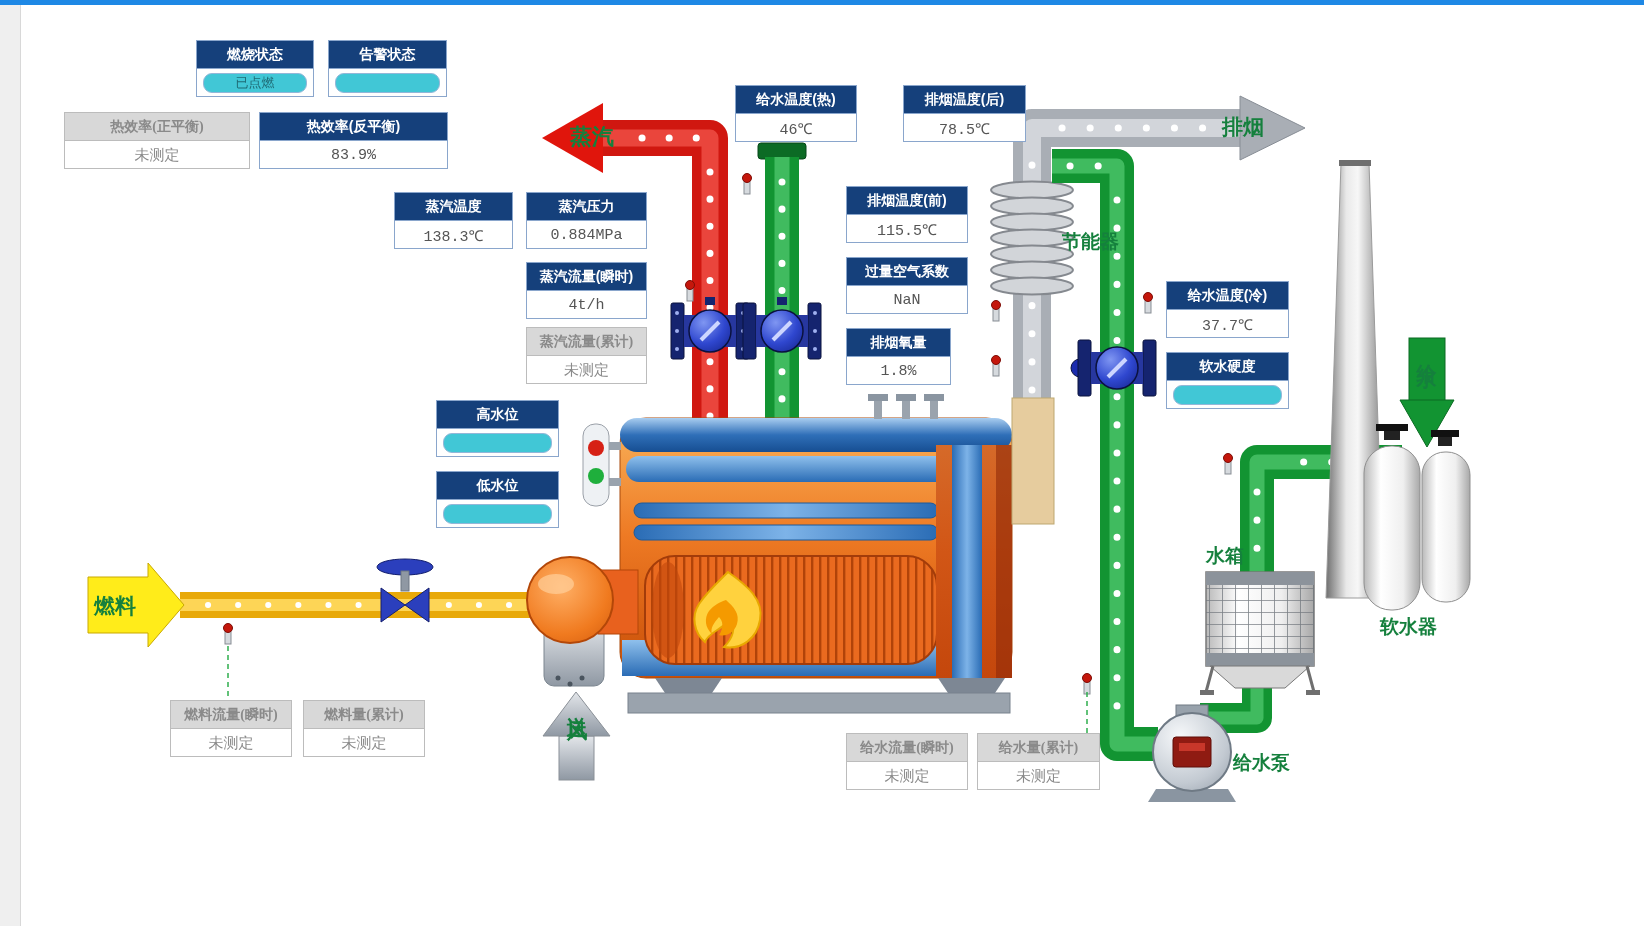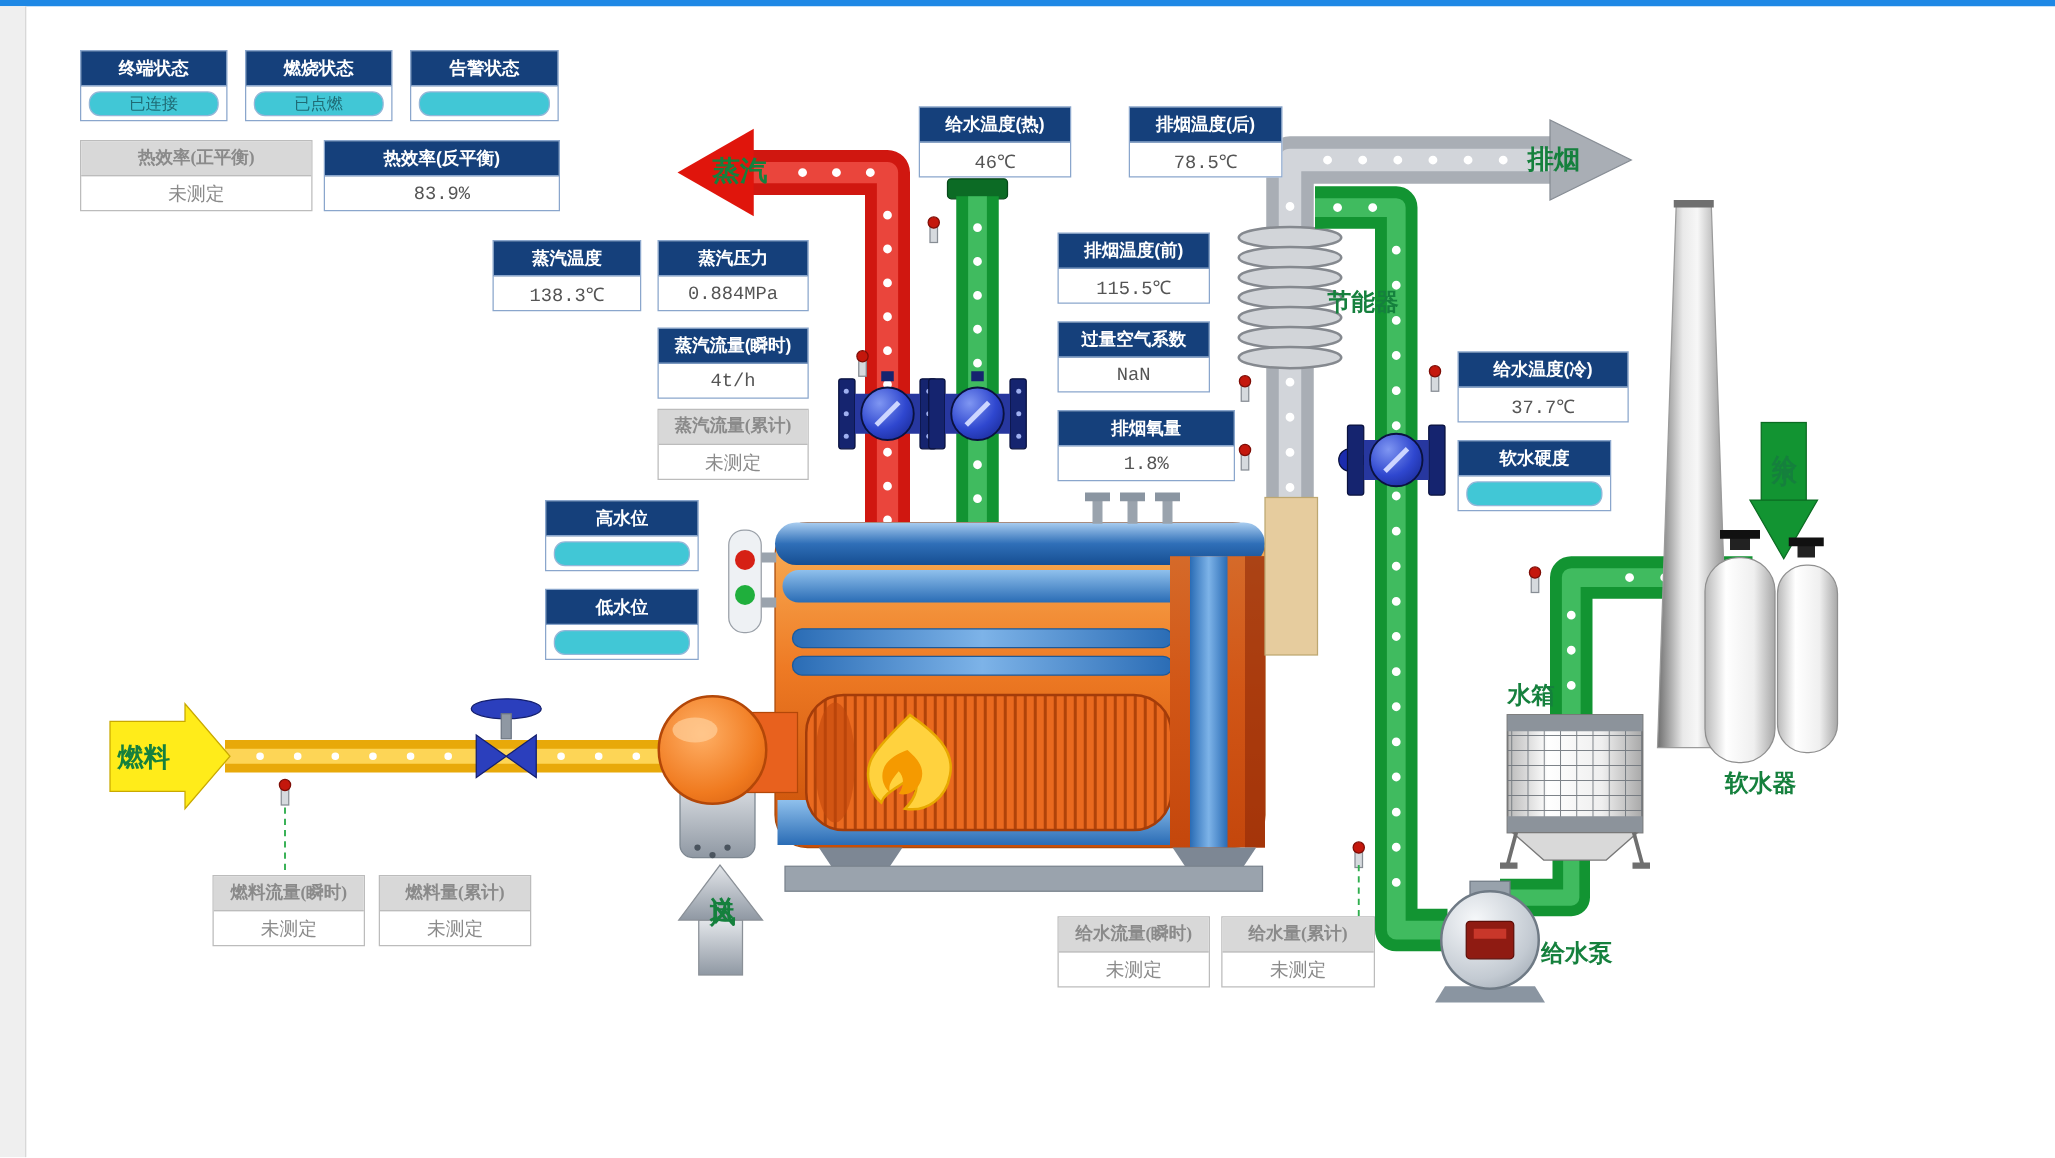--- a/index.html
+++ b/index.html
@@ -327,26 +327,20 @@
   <div class="dlabel" style="left:570px;top:122px;font-size:22px">蒸汽</div>
   <div class="dlabel" style="left:1222px;top:113px;font-size:21px">排烟</div>
   <div class="dlabel" style="left:1062px;top:229px;font-size:19px">节能器</div>
   <div class="dlabel vert" style="left:1414px;top:348px;font-size:20px">给水</div>
   <div class="dlabel" style="left:1206px;top:543px;font-size:19px">水箱</div>
   <div class="dlabel" style="left:1380px;top:614px;font-size:19px">软水器</div>
   <div class="dlabel" style="left:1233px;top:750px;font-size:19px">给水泵</div>
   <div class="dlabel" style="left:94px;top:592px;font-size:21px">燃料</div>
   <div class="dlabel vert" style="left:563px;top:700px;font-size:21px">送风</div>
 
-  <div class="panel" style="left:64px;top:40px;width:118px">
-    <div class="hd">终端状态</div>
-    <div class="bd">
-        <div class="pill">已连接</div>
-      </div>
-  </div>
   <div class="panel" style="left:196px;top:40px;width:118px">
     <div class="hd">燃烧状态</div>
     <div class="bd">
         <div class="pill">已点燃</div>
       </div>
   </div>
   <div class="panel" style="left:328px;top:40px;width:119px">
     <div class="hd">告警状态</div>
     <div class="bd">
         <div class="pill"></div>
@@ -388,26 +382,26 @@
     <div class="bd val">78.5℃</div>
   </div>
   <div class="panel" style="left:846px;top:186px;width:122px">
     <div class="hd">排烟温度(前)</div>
     <div class="bd val">115.5℃</div>
   </div>
   <div class="panel" style="left:846px;top:257px;width:122px">
     <div class="hd">过量空气系数</div>
     <div class="bd val">NaN</div>
   </div>
-  <div class="panel" style="left:846px;top:328px;width:142px">
+  <div class="panel" style="left:846px;top:328px;width:105px">
     <div class="hd">排烟氧量</div>
     <div class="bd val">1.8%</div>
   </div>
 
-  <div class="panel" style="left:1166px;top:281px;width:137px">
+  <div class="panel" style="left:1166px;top:281px;width:123px">
     <div class="hd">给水温度(冷)</div>
     <div class="bd val">37.7℃</div>
   </div>
   <div class="panel" style="left:1166px;top:352px;width:123px">
     <div class="hd">软水硬度</div>
     <div class="bd">
         <div class="pill"></div>
       </div>
   </div>
 

